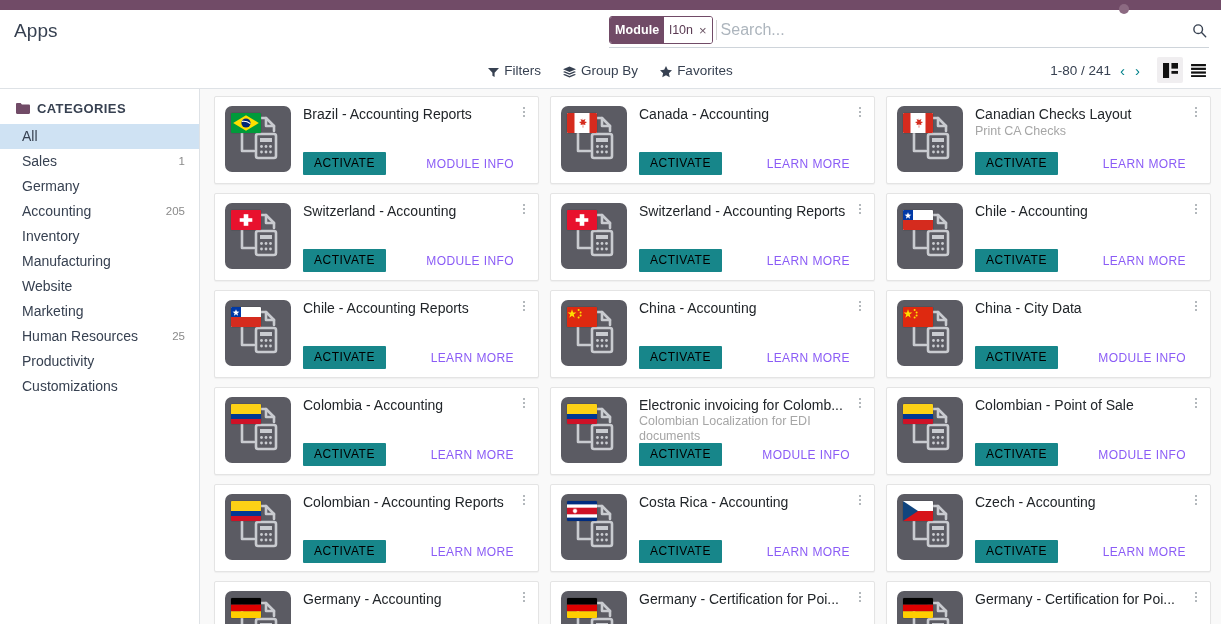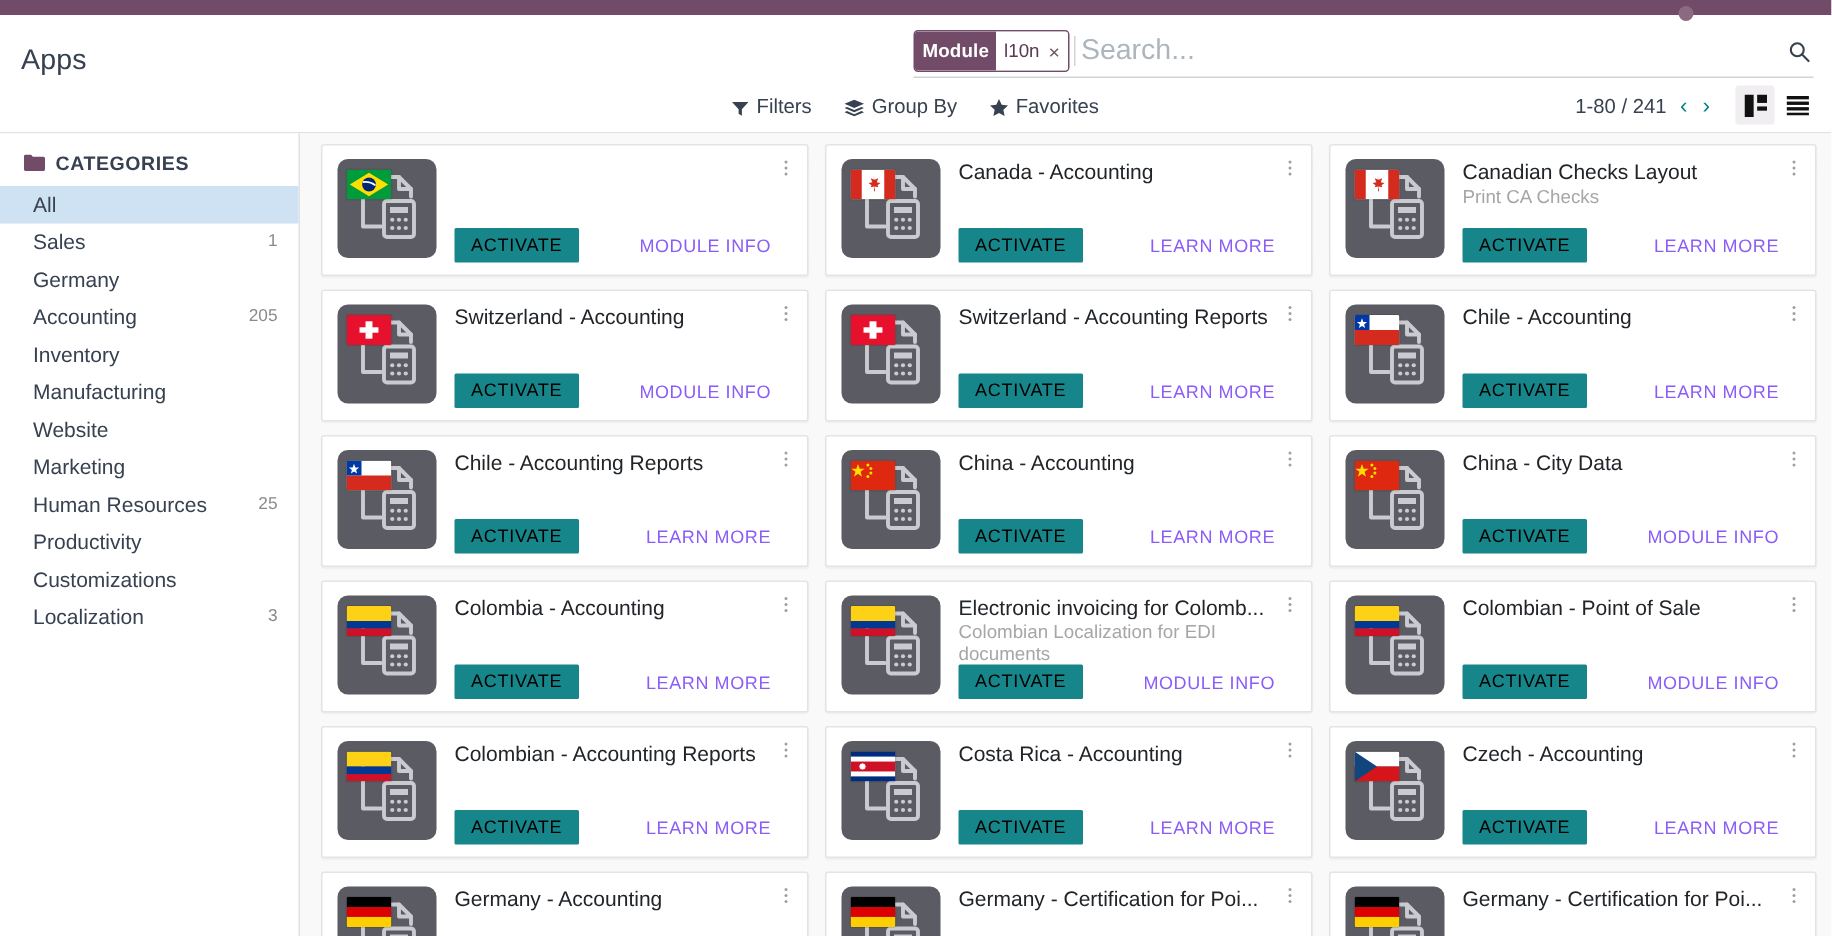--- a/index.html
+++ b/index.html
@@ -23,21 +23,21 @@
     background: #8c6a82;
   }
 
   
   .control-panel {
     background: #ffffff;
     border-bottom: 1px solid #dee2e6;
     padding: 0;
   }
   .cp-row1 {
-    display: flex; align-items: flex-end;
+    display: flex; align-items: center;
     height: 42px;
     padding: 0 12px 0 14px;
   }
   .breadcrumb {
     font-size: 19px;
     color: #374151;
     font-weight: 400;
     letter-spacing: .1px;
   }
   .searchview-wrap {
@@ -71,21 +71,21 @@
     display: flex; align-items: center; gap: 4px;
     font-weight: 400;
   }
   .facet-x {
     color: #6b5565; font-size: 13px; line-height: 1;
     cursor: pointer; padding: 0 2px;
   }
   .search-input {
     border: none; outline: none;
     flex: 1;
-    font-size: 19px;
+    font-size: 16px;
     font-family: "Liberation Sans", sans-serif;
     color: #374151;
     background: transparent;
     padding: 0 4px;
     border-left: 1px solid #d4d4d4;
     height: 20px;
   }
   .search-input::placeholder { color: #adb5bd; }
   .search-magnifier {
     width: 20px; height: 20px;
@@ -423,24 +423,20 @@
           <span class="count">25</span>
         </div>
         <div class="side-item">
           <span class="label">Productivity</span>
           <span class="count"></span>
         </div>
         <div class="side-item">
           <span class="label">Customizations</span>
           <span class="count"></span>
         </div>
-        <div class="side-item">
-          <span class="label">Localization</span>
-          <span class="count">3</span>
-        </div>
       </div>
   </aside>
 
   <main class="kanban-area">
     <div style="height:18px"></div>
     <div class="top-strip">
       <div></div>
         <div></div>
         <div></div>
     </div>
@@ -462,20 +458,21 @@
     <circle cx="36.5" cy="38" r="1.4" fill="#c9cbd0" stroke="none"></circle>
   </svg>
       <span class="flag"><svg width="100%" height="100%" viewBox="0 0 30 20" preserveAspectRatio="none">
                   <rect width="30" height="20" fill="#009b3a"></rect>
                   <polygon points="15,2.2 27.8,10 15,17.8 2.2,10" fill="#fedf00"></polygon>
                   <circle cx="15" cy="10" r="4.6" fill="#002776"></circle>
                   <path d="M10.8 8.4a11 11 0 0 1 8.5 2.2" stroke="#fff" stroke-width="1.2" fill="none"></path>
                 </svg></span>
     </div>
     <div class="kcard-main">
+      <div class="kcard-title">Brazil - Accounting Reports</div>
 
       <div class="kcard-actions">
         <button class="btn-activate">ACTIVATE</button>
         <a class="link-more">MODULE INFO</a>
       </div>
     </div>
     <div class="kcard-menu">
               <i></i>
               <i></i>
               <i></i>

